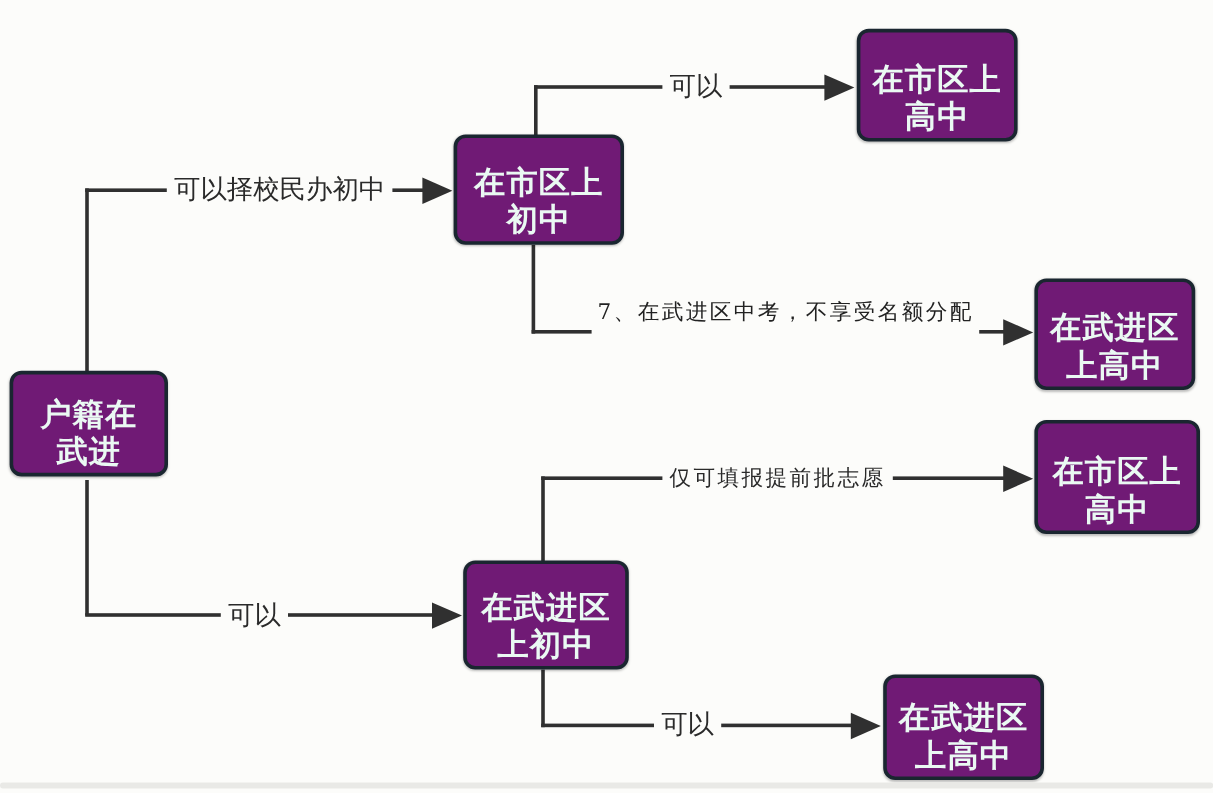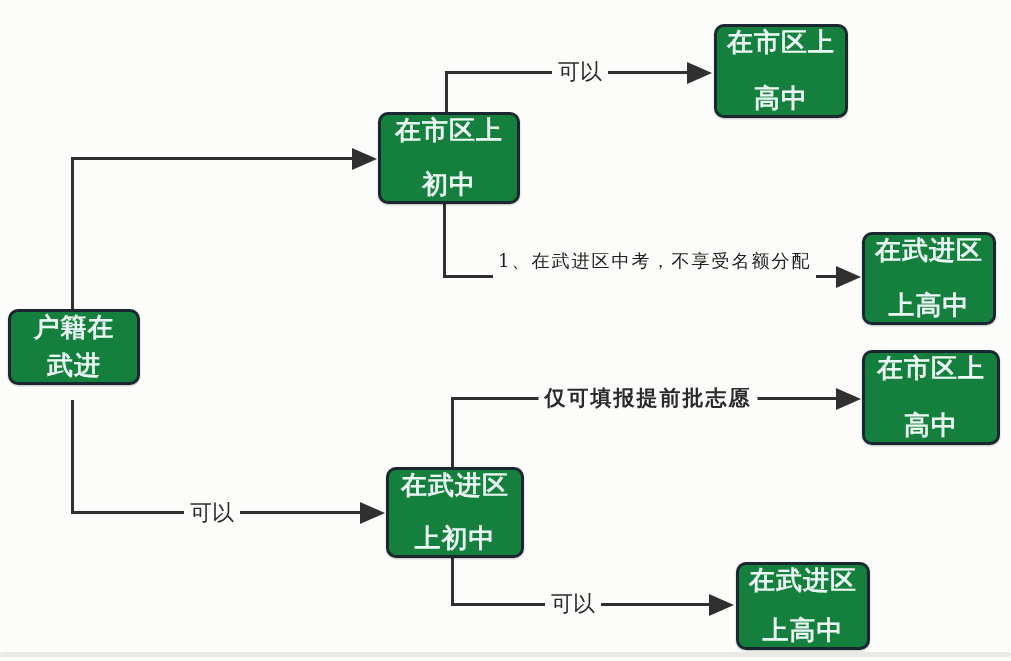--- a/index.html
+++ b/index.html
@@ -10,28 +10,28 @@
   #canvas {
     position: relative;
     width: 1011px;
     height: 661px;
     background: #fcfcfa;
     overflow: hidden;
     font-family: "DejaVu Sans", sans-serif;
   }
   .node {
     position: absolute;
-    background: #15803d;
+    background: #701a75;
     border: 3px solid #1a2630;
     border-radius: 10px;
     box-sizing: border-box;
     display: flex;
     flex-direction: column;
     align-items: center;
-    justify-content: space-between;
+    justify-content: flex-end;
     color: #eaf9f3;
     font-size: 26px;
     font-weight: bold;
     line-height: 1.22;
     letter-spacing: 1px;
     text-align: center;
     box-shadow: 0 1px 2px rgba(0,0,0,0.25);
   }
   .hline {
     position: absolute;
@@ -55,22 +55,22 @@
     position: absolute;
     transform: translate(-50%, -50%);
     background: #fcfcfa;
     color: #2a2a2a;
     font-size: 22px;
     padding: 0 6px;
     white-space: nowrap;
   }
   .edge-label.serif {
     font-family: "DejaVu Serif", serif;
-    font-size: 21px;
-    font-weight: bold;
+    font-size: 18px;
+    font-weight: normal;
     letter-spacing: 2px;
   }
   .note-block {
     position: absolute;
     left: 498px;
     top: 243px;
     font-family: "DejaVu Serif", serif;
     font-size: 18px;
     color: #222222;
     line-height: 35px;
@@ -111,30 +111,31 @@
   <div class="arrow-right" style="left:836px; top:266px;"></div>
 
   <div class="vline" style="left:451px; top:397px; height:71px;"></div>
   <div class="hline" style="left:451px; top:397px; width:386px;"></div>
   <div class="arrow-right" style="left:836px; top:388px;"></div>
 
   <div class="vline" style="left:451px; top:558px; height:48px;"></div>
   <div class="hline" style="left:451px; top:603px; width:260px;"></div>
   <div class="arrow-right" style="left:709px; top:594px;"></div>
 
+  <span class="edge-label" style="left:233px; top:158px;">可以择校民办初中</span>
   <span class="edge-label" style="left:580px; top:72px;">可以</span>
   <span class="edge-label" style="left:212px; top:513px;">可以</span>
   <span class="edge-label" style="left:573px; top:604px;">可以</span>
   <span class="edge-label serif" style="left:648px; top:398px;">仅可填报提前批志愿</span>
 
   <div class="note-block">
-    <div>1、在武进区中考，不享受名额分配</div>
+    <div>7、在武进区中考，不享受名额分配</div>
   </div>
 
-  <div class="node" style="left:8px; top:309px; width:132px; height:76px;">
+  <div class="node" style="left:8px; top:309px; width:132px; height:88px;">
     <span>户籍在</span>
     <span>武进</span>
   </div>
 
   <div class="node" style="left:378px; top:112px; width:142px; height:92px;">
     <span>在市区上</span>
     <span>初中</span>
   </div>
 
   <div class="node" style="left:714px; top:24px; width:134px; height:94px;">

